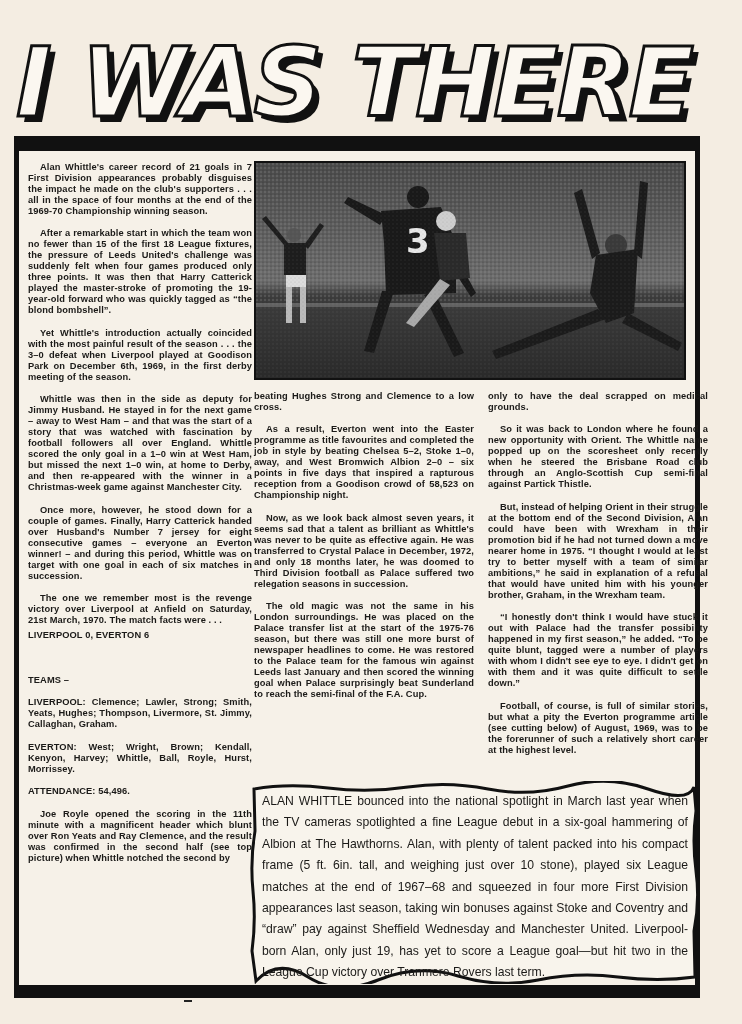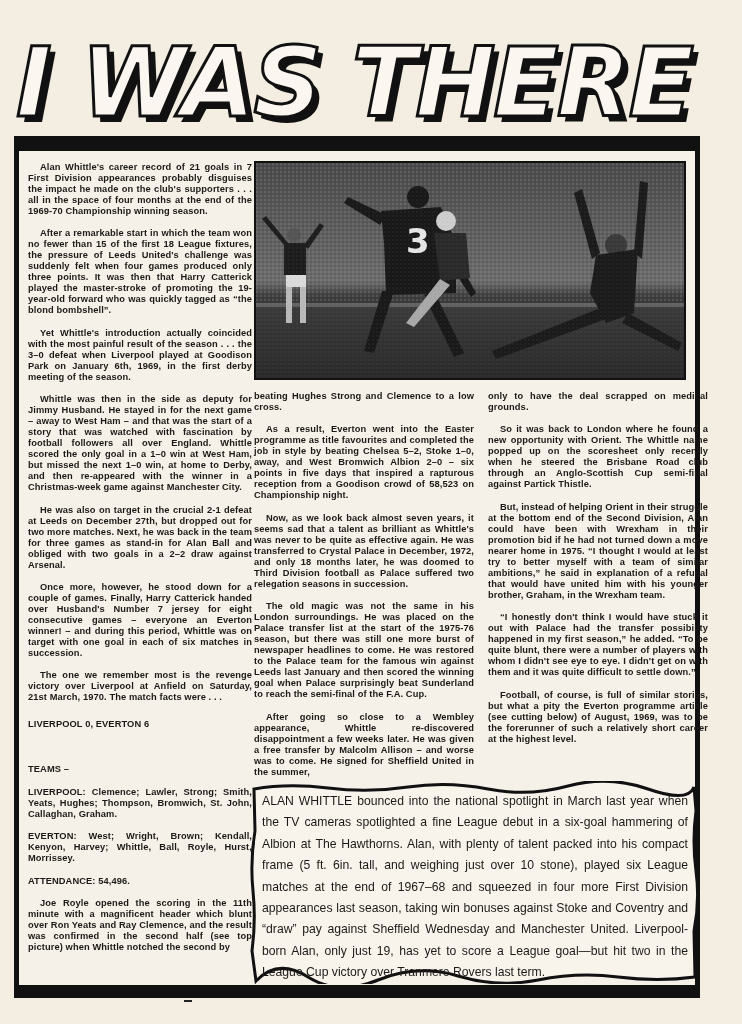--- a/index.html
+++ b/index.html
@@ -35,28 +35,27 @@
     <text class="face" x="2" y="86" textLength="676" lengthAdjust="spacingAndGlyphs">I WAS THERE</text>
   </svg>
 </div>
 
 <div class="frame">
   <div class="inner">
 
     <div class="col col1">
       <p>Alan Whittle's career record of 21 goals in 7 First Division appearances probably disguises the impact he made on the club's supporters . . . all in the space of four months at the end of the 1969-70 Championship winning season.</p>
       <p>After a remarkable start in which the team won no fewer than 15 of the first 18 League fixtures, the pressure of Leeds United's challenge was suddenly felt when four games produced only three points. It was then that Harry Catterick played the master-stroke of promoting the 19-year-old forward who was quickly tagged as “the blond bombshell”.</p>
-      <p>Yet Whittle's introduction actually coincided with the most painful result of the season . . . the 3–0 defeat when Liverpool played at Goodison Park on January 6th, 1969, in the first derby meeting of the season.</p>
+      <p>Yet Whittle's introduction actually coincided with the most painful result of the season . . . the 3–0 defeat when Liverpool played at Goodison Park on December 6th, 1969, in the first derby meeting of the season.</p>
       <p>Whittle was then in the side as deputy for Jimmy Husband. He stayed in for the next game – away to West Ham – and that was the start of a story that was watched with fascination by football followers all over England. Whittle scored the only goal in a 1–0 win at West Ham, but missed the next 1–0 win, at home to Derby, and then re-appeared with the winner in a Christmas-week game against Manchester City.</p>
-      <p>He was also on target in the crucial 2-1 defeat at Leeds on December 27th, but dropped out for two more matches. Next, he was back in the team for three games as stand-in for Alan Ball and obliged with two goals in a 2–2 draw against Arsenal.</p>
       <p>Once more, however, he stood down for a couple of games. Finally, Harry Catterick handed over Husband's Number 7 jersey for eight consecutive games – everyone an Everton winner! – and during this period, Whittle was on target with one goal in each of six matches in succession.</p>
-      <p style="margin-bottom:16px">The one we remember most is the revenge victory over Liverpool at Anfield on Saturday, 21st March, 1970. The match facts were . . .</p>
+      <p style="margin-bottom:4px">The one we remember most is the revenge victory over Liverpool at Anfield on Saturday, 21st March, 1970. The match facts were . . .</p>
       <p class="noind" style="margin-bottom:34px">LIVERPOOL 0, EVERTON 6</p>
       <p class="noind">TEAMS –</p>
-      <p class="noind">LIVERPOOL: Clemence; Lawler, Strong; Smith, Yeats, Hughes; Thompson, Bromwich, St. John, Callaghan, Graham.</p>
+      <p class="noind">LIVERPOOL: Clemence; Lawler, Strong; Smith, Yeats, Hughes; Thompson, Livermore, St. Jimmy, Callaghan, Graham.</p>
       <p class="noind">EVERTON: West; Wright, Brown; Kendall, Kenyon, Harvey; Whittle, Ball, Royle, Hurst, Morrissey.</p>
       <p class="noind">ATTENDANCE: 54,496.</p>
       <p>Joe Royle opened the scoring in the 11th minute with a magnificent header which blunt over Ron Yeats and Ray Clemence, and the result was confirmed in the second half (see top picture) when Whittle notched the second by</p>
     </div>
 
     <div class="photo">
       <svg viewBox="0 0 428 215" width="428" height="215" preserveAspectRatio="none">
         <defs>
           <linearGradient id="crowd" x1="0" y1="0" x2="0" y2="1">
             <stop offset="0" stop-color="#4a4a4a"></stop>
@@ -110,28 +109,27 @@
         </g>
         <rect width="428" height="215" fill="url(#dots)" opacity="0.35"></rect>
       </svg>
     </div>
 
     <div class="col col2">
       <p class="noind">beating Hughes Strong and Clemence to a low cross.</p>
       <p>As a result, Everton went into the Easter programme as title favourites and completed the job in style by beating Chelsea 5–2, Stoke 1–0, away, and West Bromwich Albion 2–0 – six points in five days that inspired a rapturous reception from a Goodison crowd of 58,523 on Championship night.</p>
       <p>Now, as we look back almost seven years, it seems sad that a talent as brilliant as Whittle's was never to be quite as effective again. He was transferred to Crystal Palace in December, 1972, and only 18 months later, he was doomed to Third Division football as Palace suffered two relegation seasons in succession.</p>
       <p>The old magic was not the same in his London surroundings. He was placed on the Palace transfer list at the start of the 1975-76 season, but there was still one more burst of newspaper headlines to come. He was restored to the Palace team for the famous win against Leeds last January and then scored the winning goal when Palace surprisingly beat Sunderland to reach the semi-final of the F.A. Cup.</p>
-      <p>After going so close to a Wembley appearance, Whittle re-discovered disappointment a few weeks later. He was given a free transfer by Malcolm Allison – and worse was to come. He signed for Sheffield United in the summer,</p>
     </div>
 
     <div class="col col3">
       <p class="noind">only to have the deal scrapped on medical grounds.</p>
       <p>So it was back to London where he found a new opportunity with Orient. The Whittle name popped up on the scoresheet only recently when he steered the Brisbane Road club through an Anglo-Scottish Cup semi-final against Partick Thistle.</p>
       <p>But, instead of helping Orient in their struggle at the bottom end of the Second Division, Alan could have been with Wrexham in their promotion bid if he had not turned down a move nearer home in 1975. “I thought I would at least try to better myself with a team of similar ambitions,” he said in explanation of a refusal that would have united him with his younger brother, Graham, in the Wrexham team.</p>
-      <p>“I honestly don't think I would have stuck it out with Palace had the transfer possibility happened in my first season,” he added. “To be quite blunt, there were a number of players with whom I didn't see eye to eye. I didn't get on with them and it was quite difficult to settle down.”</p>
+      <p>“I honestly don't think I would have stuck it out with Palace had the transfer possibility happened in my first season,” he added. “To be quite blunt, tagged were a number of players with whom I didn't see eye to eye. I didn't get on with them and it was quite difficult to settle down.”</p>
       <p>Football, of course, is full of similar stories, but what a pity the Everton programme article (see cutting below) of August, 1969, was to be the forerunner of such a relatively short career at the highest level.</p>
     </div>
 
     <div class="cutting">
       <svg class="bg" viewBox="0 0 452 203" preserveAspectRatio="none">
         <path d="M6 8 Q40 2 80 7 T160 6 T240 8 T320 5 T400 8 T446 6
                  L448 30 Q444 60 448 90 T446 150 L447 196
                  Q410 201 370 196 T290 199 T210 195 T130 199 T60 196 T8 200
                  L4 170 Q8 140 5 110 T7 50 Z" fill="#f8f4ec" stroke="#111" stroke-width="3"></path>
       </svg>

